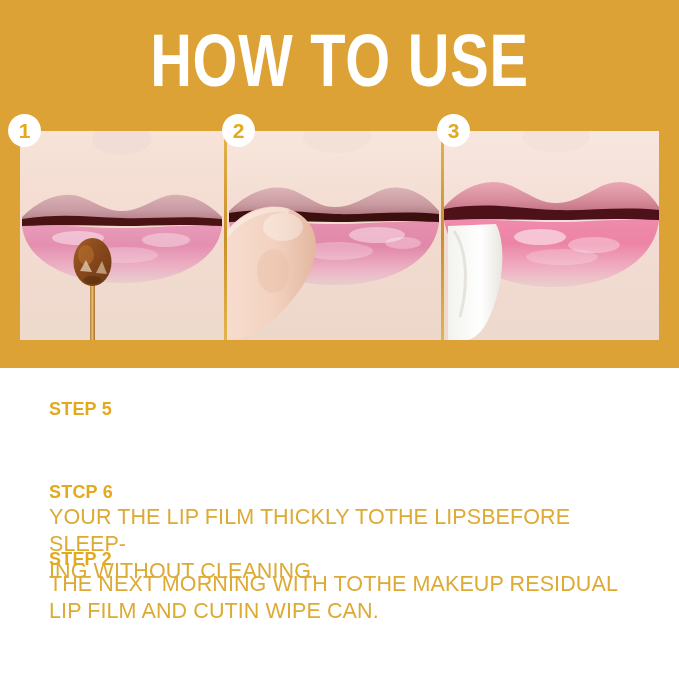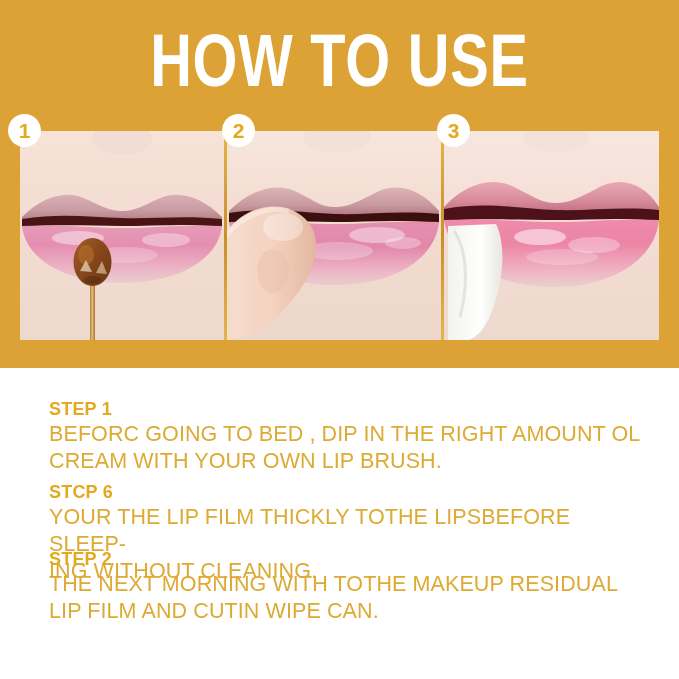--- a/index.html
+++ b/index.html
@@ -277,23 +277,21 @@
 
   </div>
 
   <div class="badge b1">1</div>
   <div class="badge b2">2</div>
   <div class="badge b3">3</div>
 
   <div class="steps">
 
     <div class="step-block s1">
-      <div class="step-head">STEP 1</div>
-      <div class="step-body">BEFORC GOING TO BED , DIP IN THE RIGHT AMOUNT OL
-CREAM WITH YOUR OWN LIP BRUSH.</div>
+      <div class="step-head">STEP 5</div>
     </div>
 
     <div class="step-block s2">
       <div class="step-head">STCP 6</div>
       <div class="step-body">YOUR THE LIP FILM THICKLY TOTHE LIPSBEFORE SLEEP-
 ING WITHOUT CLEANING.</div>
     </div>
 
     <div class="step-block s3">
       <div class="step-head">STEP 2</div>

